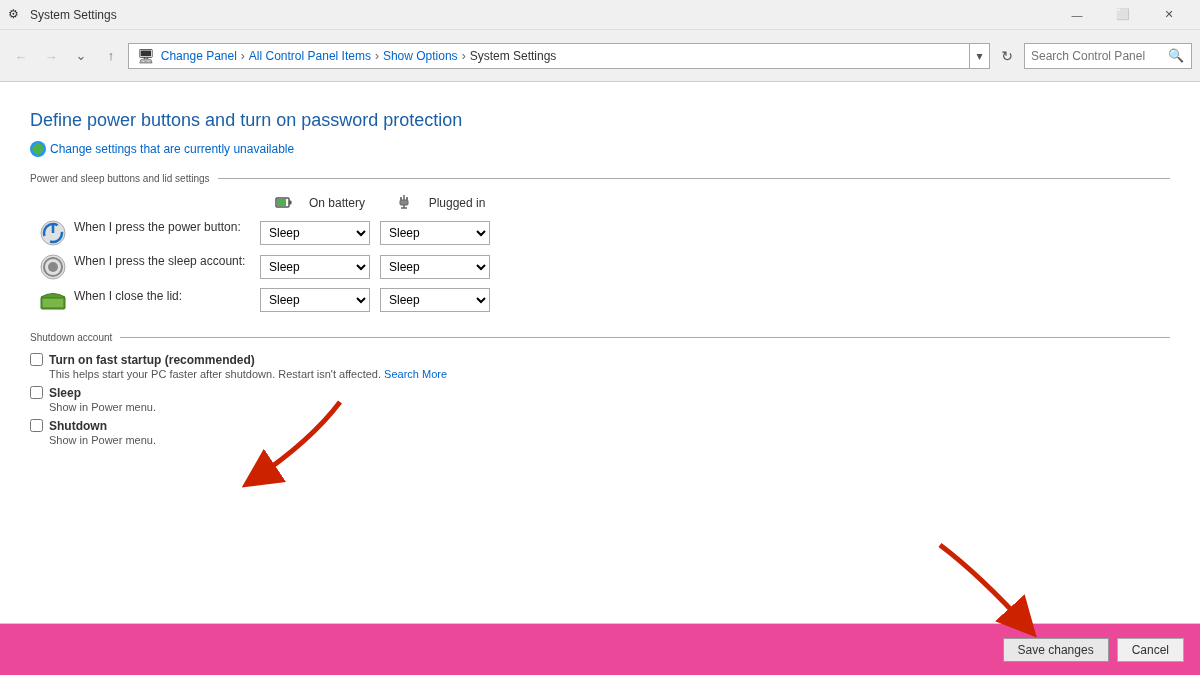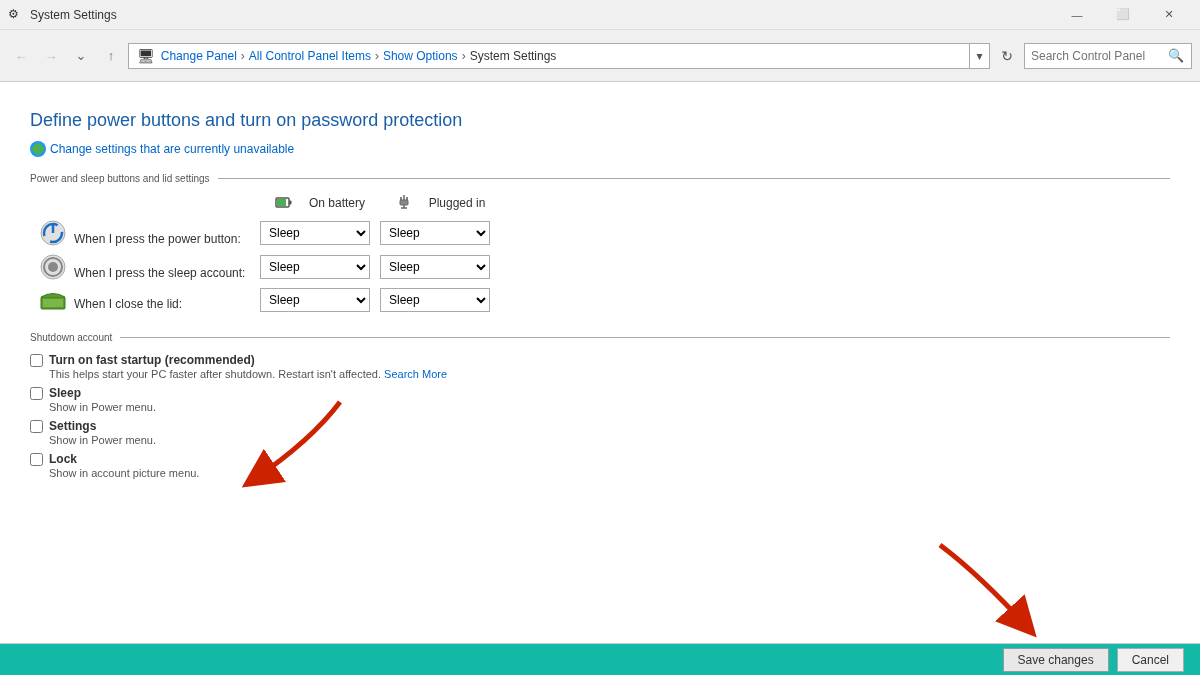--- a/index.html
+++ b/index.html
@@ -157,21 +157,21 @@
       gap: 16px;
     }
     .power-table-row {
       display: grid;
       grid-template-columns: 220px 120px 120px;
       align-items: center;
       margin-bottom: 8px;
     }
     .row-label {
       display: flex;
-      align-items: flex-end;
+      align-items: flex-start;
       gap: 8px;
       font-size: 12px;
       color: #333;
     }
     select.dropdown {
       width: 110px;
       height: 24px;
       border: 1px solid #aaa;
       background: white;
       font-size: 12px;
@@ -182,21 +182,20 @@
 
     
     .shutdown-section { margin-top: 4px; }
     .checkbox-item {
       display: flex;
       flex-direction: column;
       margin-bottom: 6px;
     }
     .checkbox-row {
       display: flex;
-      align-items: center;
       gap: 6px;
     }
     .checkbox-row input[type="checkbox"] {
       width: 13px; height: 13px; cursor: pointer;
     }
     .checkbox-label {
       font-size: 12px;
       color: #333;
       font-weight: 600;
     }
@@ -207,22 +206,22 @@
       margin-top: 1px;
     }
     .learn-more { color: #0066cc; cursor: pointer; }
 
     
     .footer {
       position: fixed;
       bottom: 0;
       left: 0;
       right: 0;
-      height: 32px;
-      background: #14b8a6;
+      height: 52px;
+      background: #ec4899;
       border-top: 1px solid #ccc;
       display: flex;
       align-items: center;
       justify-content: flex-end;
       padding: 0 16px;
       gap: 8px;
       z-index: 10;
     }
     .footer-btn {
       height: 24px;
@@ -422,32 +421,25 @@
         <div class="checkbox-row">
           <input type="checkbox" id="sleep_cb" style="">
           <label class="checkbox-label" for="sleep_cb">Sleep</label>
         </div>
         <div class="checkbox-desc">Show in Power menu.</div>
       </div>
 
       <div class="checkbox-item">
         <div class="checkbox-row">
           <input type="checkbox" id="hibernate_cb" style="">
-          <label class="checkbox-label" for="hibernate_cb">Settings</label>
+          <label class="checkbox-label" for="hibernate_cb">Shutdown</label>
         </div>
         <div class="checkbox-desc">Show in Power menu.</div>
       </div>
 
-      <div class="checkbox-item">
-        <div class="checkbox-row">
-          <input type="checkbox" id="lock_cb" style="">
-          <label class="checkbox-label" for="lock_cb">Lock</label>
-        </div>
-        <div class="checkbox-desc">Show in account picture menu.</div>
-      </div>
     </div>
 
     <svg style="position:absolute;left:220px;top:310px;width:130px;height:110px;pointer-events:none;" viewBox="0 0 130 110">
       <defs>
         <marker id="arrowhead-left" markerWidth="8" markerHeight="8" refX="6" refY="4" orient="auto">
           <polygon points="0 0, 8 4, 0 8" fill="#cc2200"></polygon>
         </marker>
       </defs>
       <path d="M120 10 Q90 50 30 90" stroke="#cc2200" stroke-width="5" fill="none" marker-end="url(#arrowhead-left)"></path>
     </svg>

